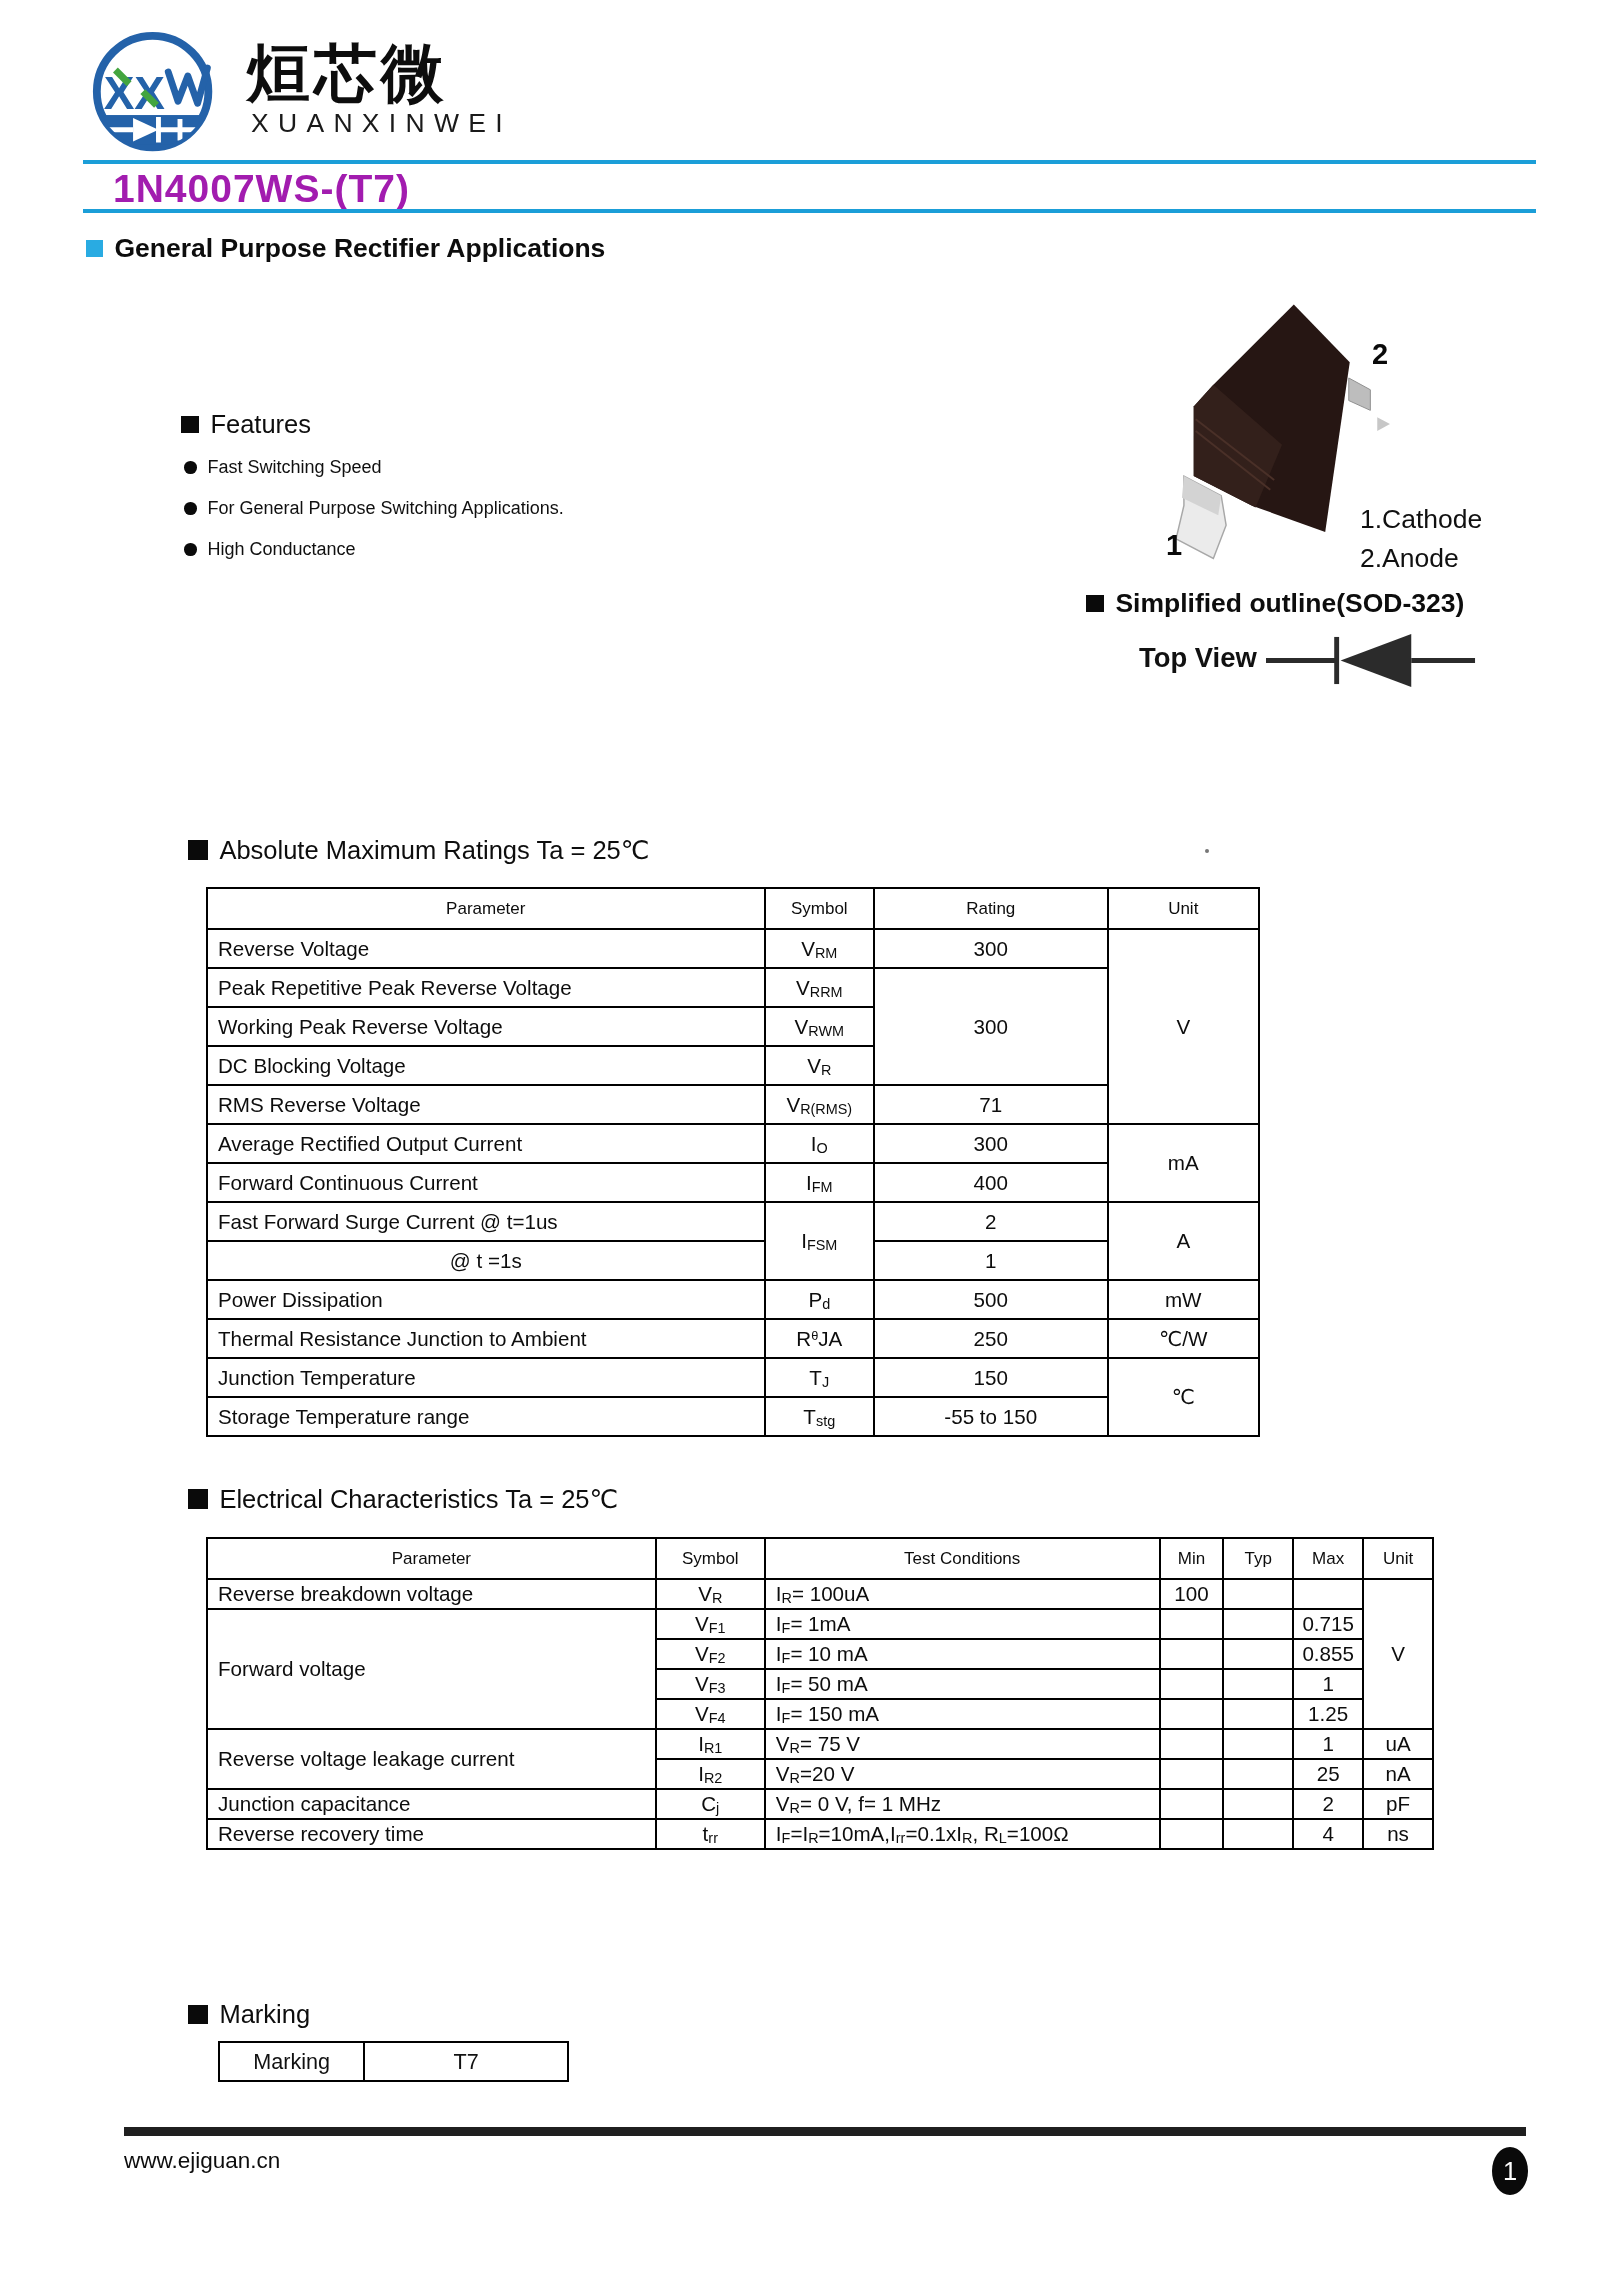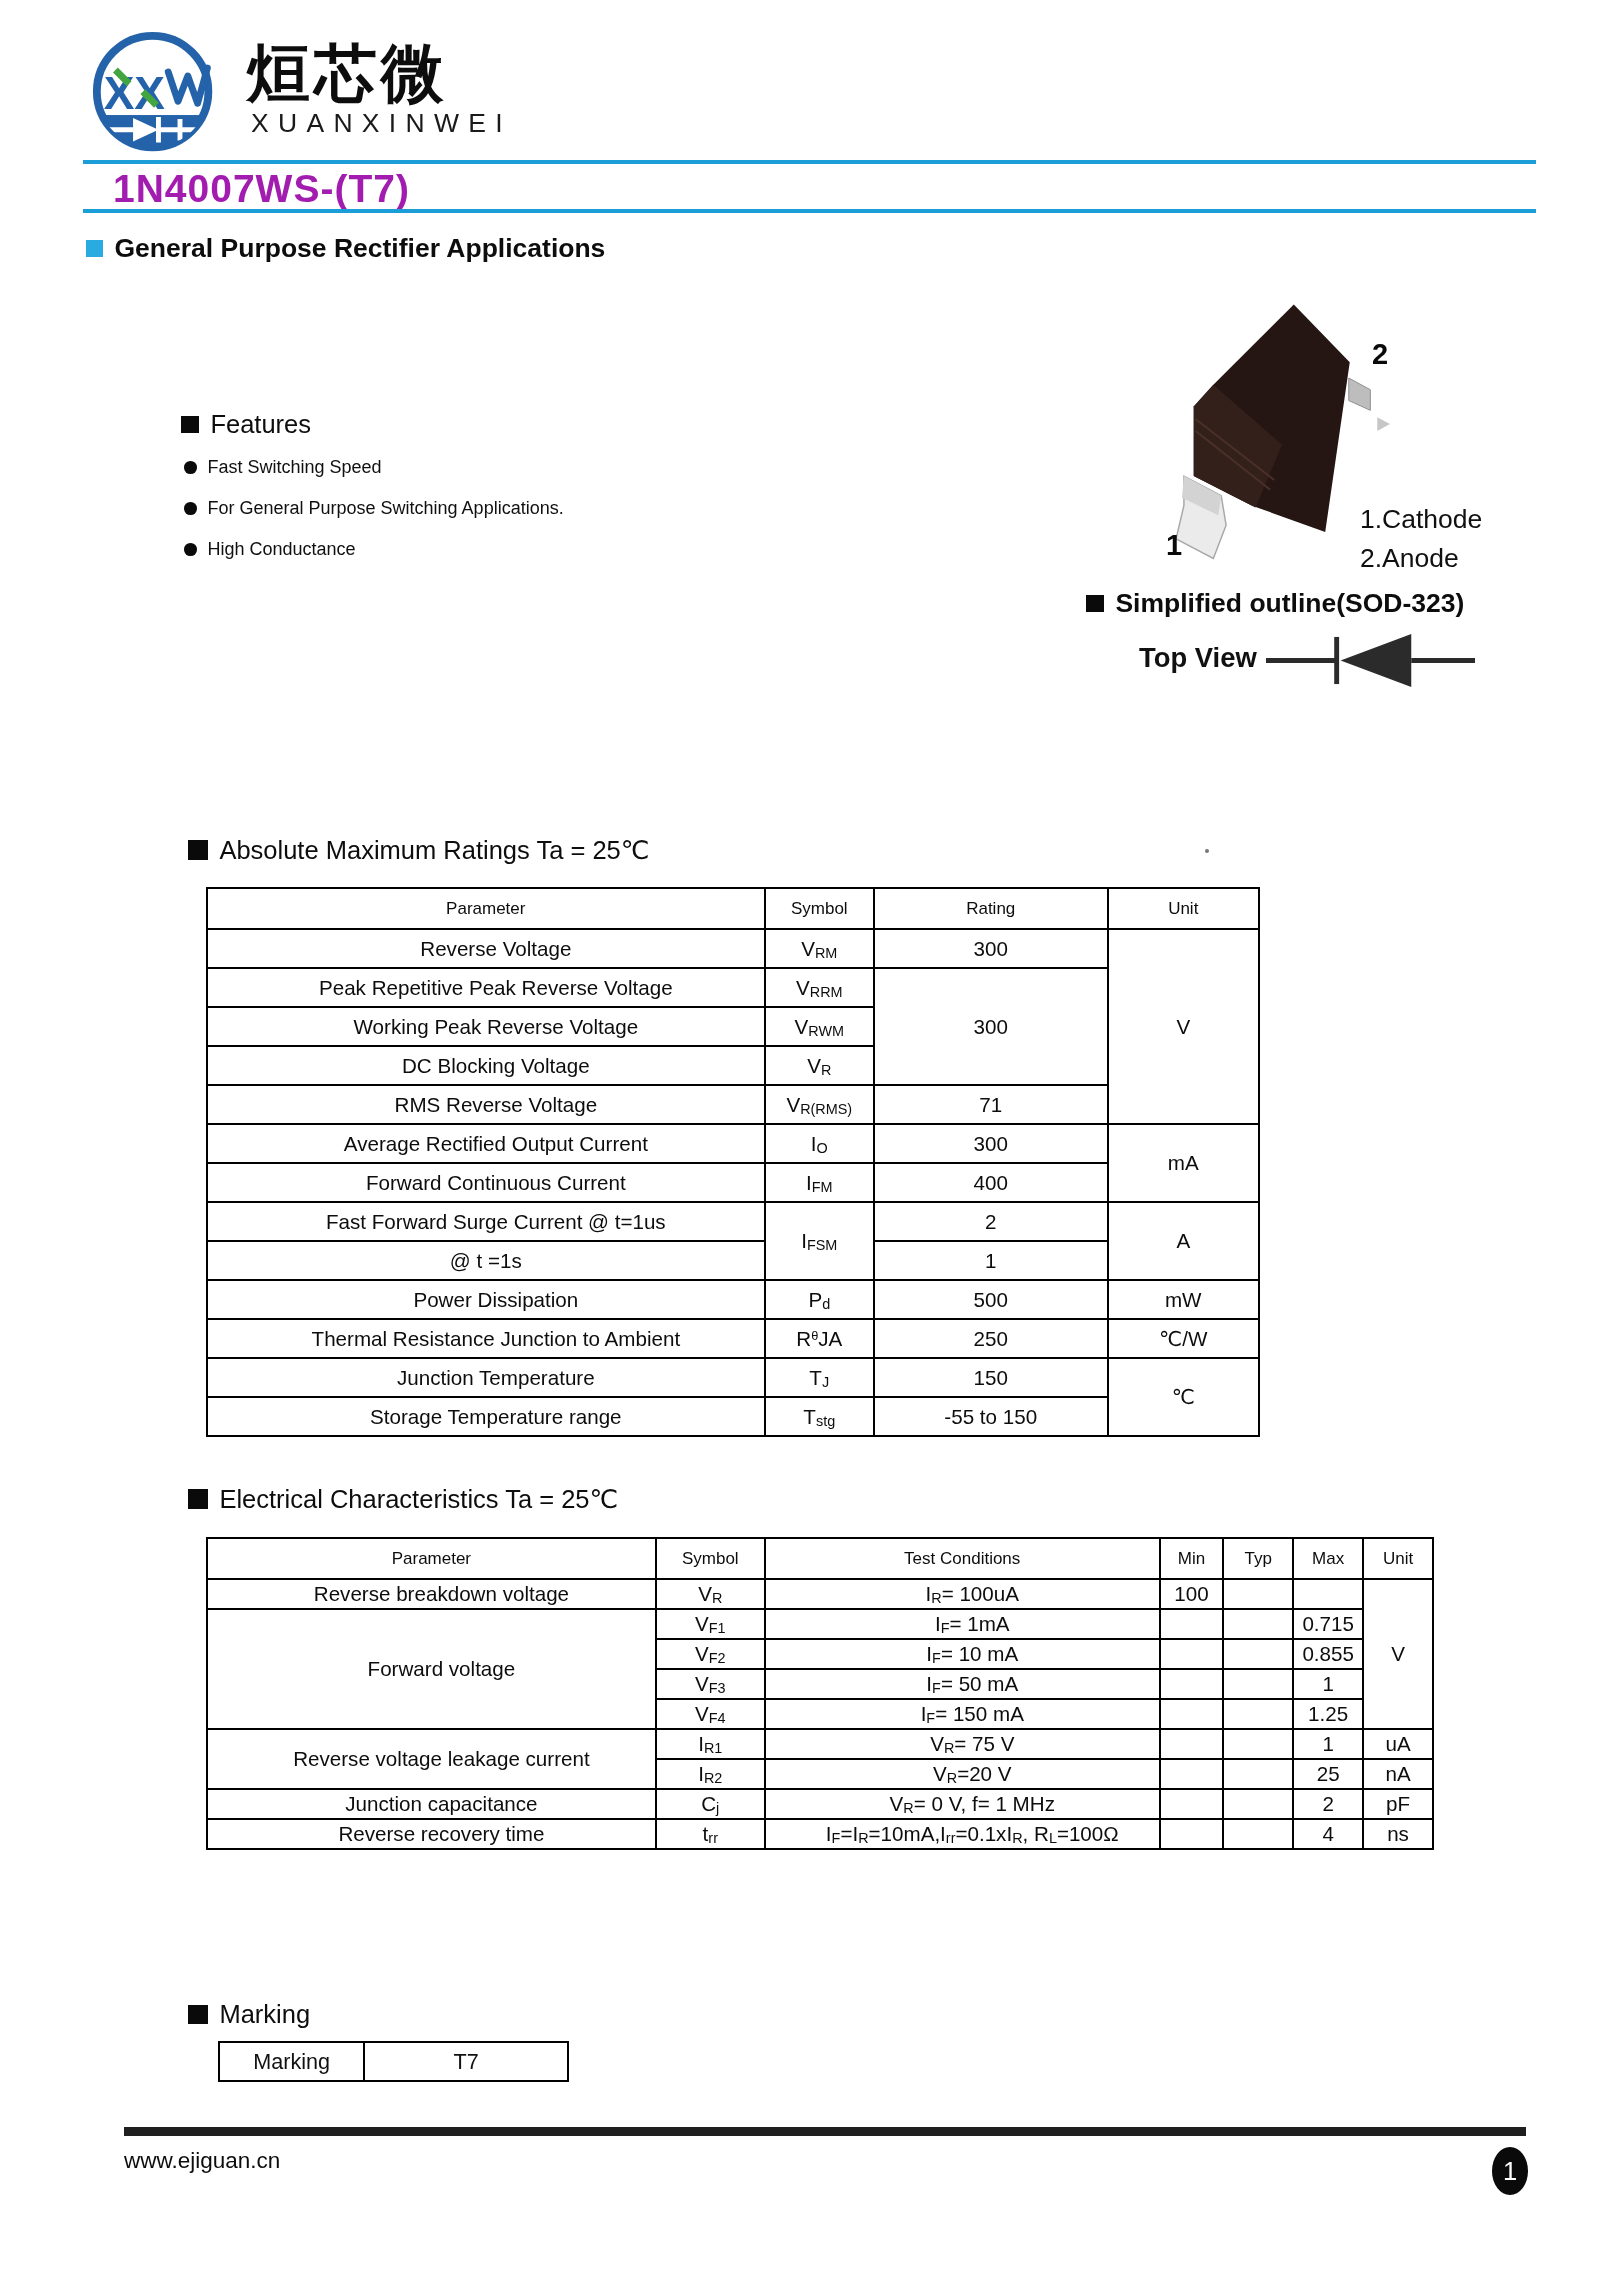--- a/index.html
+++ b/index.html
@@ -33,21 +33,21 @@
 
   
   table.ds { border-collapse:collapse; table-layout:fixed; background:#fff; }
   table.ds th, table.ds td {
     border:2.9px solid #000; font-weight:normal; text-align:center;
     font-size:20.6px; color:#0d0d0d; padding:2px 3.9px; overflow:hidden; white-space:nowrap;
   }
   table.ds th { height:41px; font-size:17px; }
   #amr-table td { height:39px; }
   #ec-table td { height:25px; }
-  table.ds td.al { text-align:center; padding-left:24px; }
+  table.ds td.al { text-align:left; padding-left:10px; }
   sub { font-size:70%; vertical-align:-0.12em; }
   sup { font-size:62%; vertical-align:0.5em; }
 
   
   .mark-table { display:flex; border:2.9px solid #000; }
   .mark-cell { border-left:2.9px solid #000; display:flex; align-items:center; justify-content:center;
                font-size:21.6px; height:37px; }
   .mark-cell:first-child { border-left:none; }
 
   

